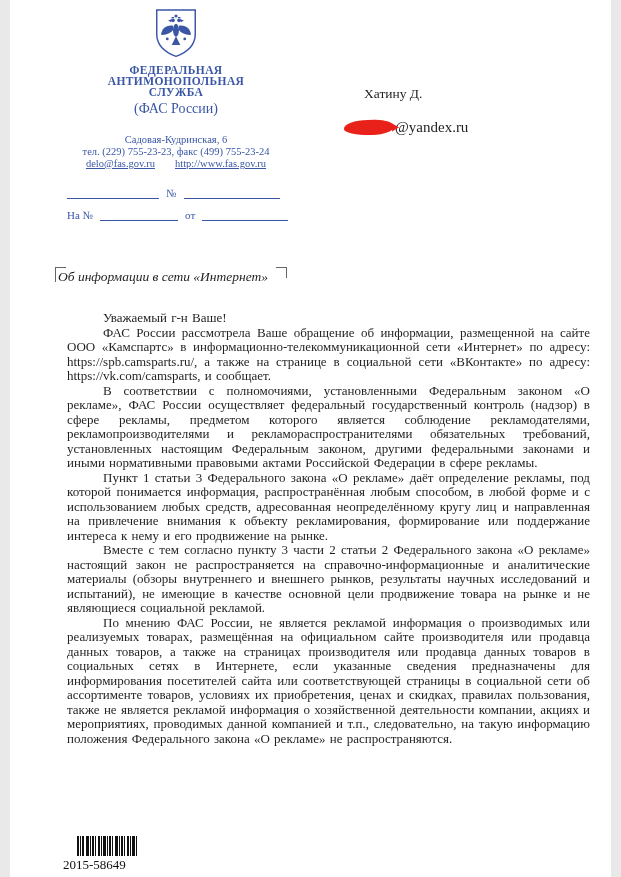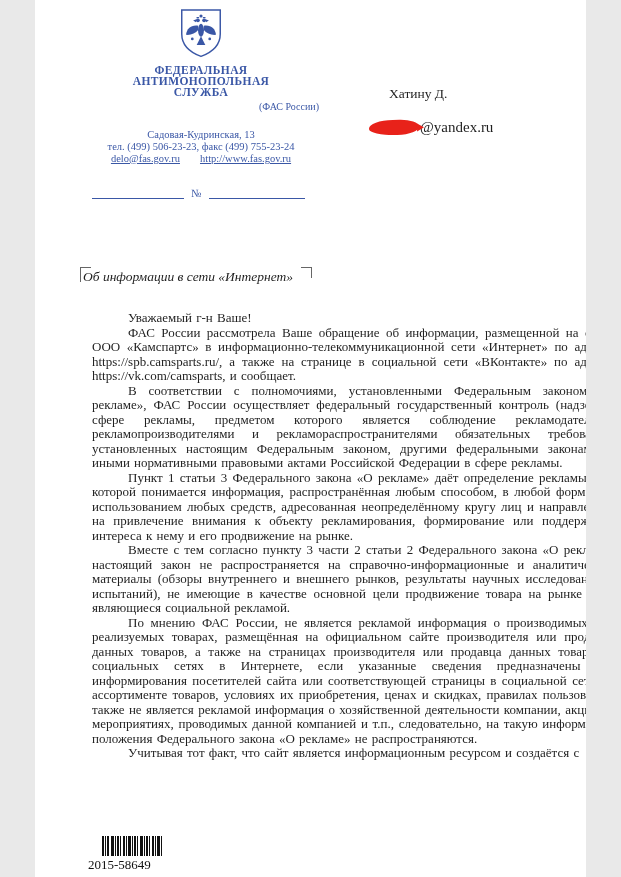--- a/index.html
+++ b/index.html
@@ -4,35 +4,35 @@
 <style>
   :root{
     --blue:#3a57a6;
     --red:#e8221a;
     --ink:#1f1f1f;
   }
   *{box-sizing:border-box;}
   html,body{margin:0;padding:0;background:#e9e9e9;}
   .page{
     position:relative;
-    width:551px;height:877px;
+    width:601px;height:877px;
     background:#ffffff;
     margin:0 auto;
     font-family:"Liberation Serif", serif;
     overflow:hidden;
   }
 
   
   .letterhead{
     position:absolute;left:48px;top:8px;width:236px;
     text-align:center;color:var(--blue);
   }
   .emblem{display:block;margin:0 auto;}
   .org-name{font-weight:bold;font-size:11.5px;line-height:11px;margin-top:7px;letter-spacing:.4px;}
-  .org-short{font-size:10px;margin-top:3px;text-align:right;}
+  .org-short{font-size:14px;margin-top:3px;}
   .address{font-size:10.5px;line-height:11.5px;margin-top:17px;}
   .links{font-size:10.5px;margin-top:1px;display:flex;justify-content:center;gap:20px;}
   .links span{text-decoration:underline;}
 
   
   .ref{position:absolute;left:57px;top:187px;width:226px;color:var(--blue);font-size:11px;}
   .ref-row{display:flex;align-items:flex-end;gap:7px;height:12px;margin-bottom:10px;}
   .rline{display:inline-block;border-bottom:1px solid var(--blue);height:11px;}
   .w-a{width:92px;} .w-b{width:96px;} .w-c{width:78px;} .w-d{width:86px;}
   .ref-lbl{line-height:11px;}
@@ -94,34 +94,40 @@
         <circle cx="33.5" cy="33.5" r="1.5"></circle>
       </g>
     </svg>
     <div class="org-name">
       <div>ФЕДЕРАЛЬНАЯ</div>
       <div>АНТИМОНОПОЛЬНАЯ</div>
       <div>СЛУЖБА</div>
     </div>
     <div class="org-short">(ФАС России)</div>
     <div class="address">
-      <div>Садовая-Кудринская, 13</div>
-      <div>тел. (499) 506-23-23, факс (499) 755-23-24</div>
+      <div>Садовая-Кудринская, 6</div>
+      <div>тел. (229) 755-23-23, факс (499) 755-23-24</div>
     </div>
     <div class="links">
       <span>delo@fas.gov.ru</span>
       <span>http://www.fas.gov.ru</span>
     </div>
   </div>
 
   <div class="ref">
     <div class="ref-row">
       <span class="rline w-a"></span>
       <span class="ref-lbl">№</span>
       <span class="rline w-b"></span>
+    </div>
+    <div class="ref-row">
+      <span class="ref-lbl">На №</span>
+      <span class="rline w-c"></span>
+      <span class="ref-lbl">от</span>
+      <span class="rline w-d"></span>
     </div>
   </div>
 
   <div class="addressee-name">Хатину Д.</div>
   <div class="addressee-email">
     <span class="redaction"></span>
     <span>@yandex.ru</span>
   </div>
 
   <div class="subject">
@@ -130,21 +136,20 @@
     <span>Об информации в сети «Интернет»</span>
   </div>
 
   <div class="content">
     <p class="greeting">Уважаемый г-н Ваше!</p>
     <p>ФАС России рассмотрела Ваше обращение об информации, размещенной на сайте ООО «Камспартс» в информационно-телекоммуникационной сети «Интернет» по адресу: https://spb.camsparts.ru/, а также на странице в социальной сети «ВКонтакте» по адресу: https://vk.com/camsparts, и сообщает.</p>
     <p>В соответствии с полномочиями, установленными Федеральным законом «О рекламе», ФАС России осуществляет федеральный государственный контроль (надзор) в сфере рекламы, предметом которого является соблюдение рекламодателями, рекламопроизводителями и рекламораспространителями обязательных требований, установленных настоящим Федеральным законом, другими федеральными законами и иными нормативными правовыми актами Российской Федерации в сфере рекламы.</p>
     <p>Пункт 1 статьи 3 Федерального закона «О рекламе» даёт определение рекламы, под которой понимается информация, распространённая любым способом, в любой форме и с использованием любых средств, адресованная неопределённому кругу лиц и направленная на привлечение внимания к объекту рекламирования, формирование или поддержание интереса к нему и его продвижение на рынке.</p>
     <p>Вместе с тем согласно пункту 3 части 2 статьи 2 Федерального закона «О рекламе» настоящий закон не распространяется на справочно-информационные и аналитические материалы (обзоры внутреннего и внешнего рынков, результаты научных исследований и испытаний), не имеющие в качестве основной цели продвижение товара на рынке и не являющиеся социальной рекламой.</p>
     <p>По мнению ФАС России, не является рекламой информация о производимых или реализуемых товарах, размещённая на официальном сайте производителя или продавца данных товаров, а также на страницах производителя или продавца данных товаров в социальных сетях в Интернете, если указанные сведения предназначены для информирования посетителей сайта или соответствующей страницы в социальной сети об ассортименте товаров, условиях их приобретения, ценах и скидках, правилах пользования, также не является рекламой информация о хозяйственной деятельности компании, акциях и мероприятиях, проводимых данной компанией и т.п., следовательно, на такую информацию положения Федерального закона «О рекламе» не распространяются.</p>
-    <p>Учитывая тот факт, что сайт является информационным ресурсом и создаётся с</p>
   </div>
 
   <svg class="barcode" width="62" height="20" viewBox="0 0 62 20" aria-hidden="true">
     <g fill="#111111">
       <rect x="0" y="0" width="2" height="20"></rect>
         <rect x="3" y="0" width="1" height="20"></rect>
       <rect x="5" y="0" width="2" height="20"></rect>
         <rect x="9" y="0" width="3" height="20"></rect>
       <rect x="13" y="0" width="1" height="20"></rect>
         <rect x="15" y="0" width="2" height="20"></rect>

